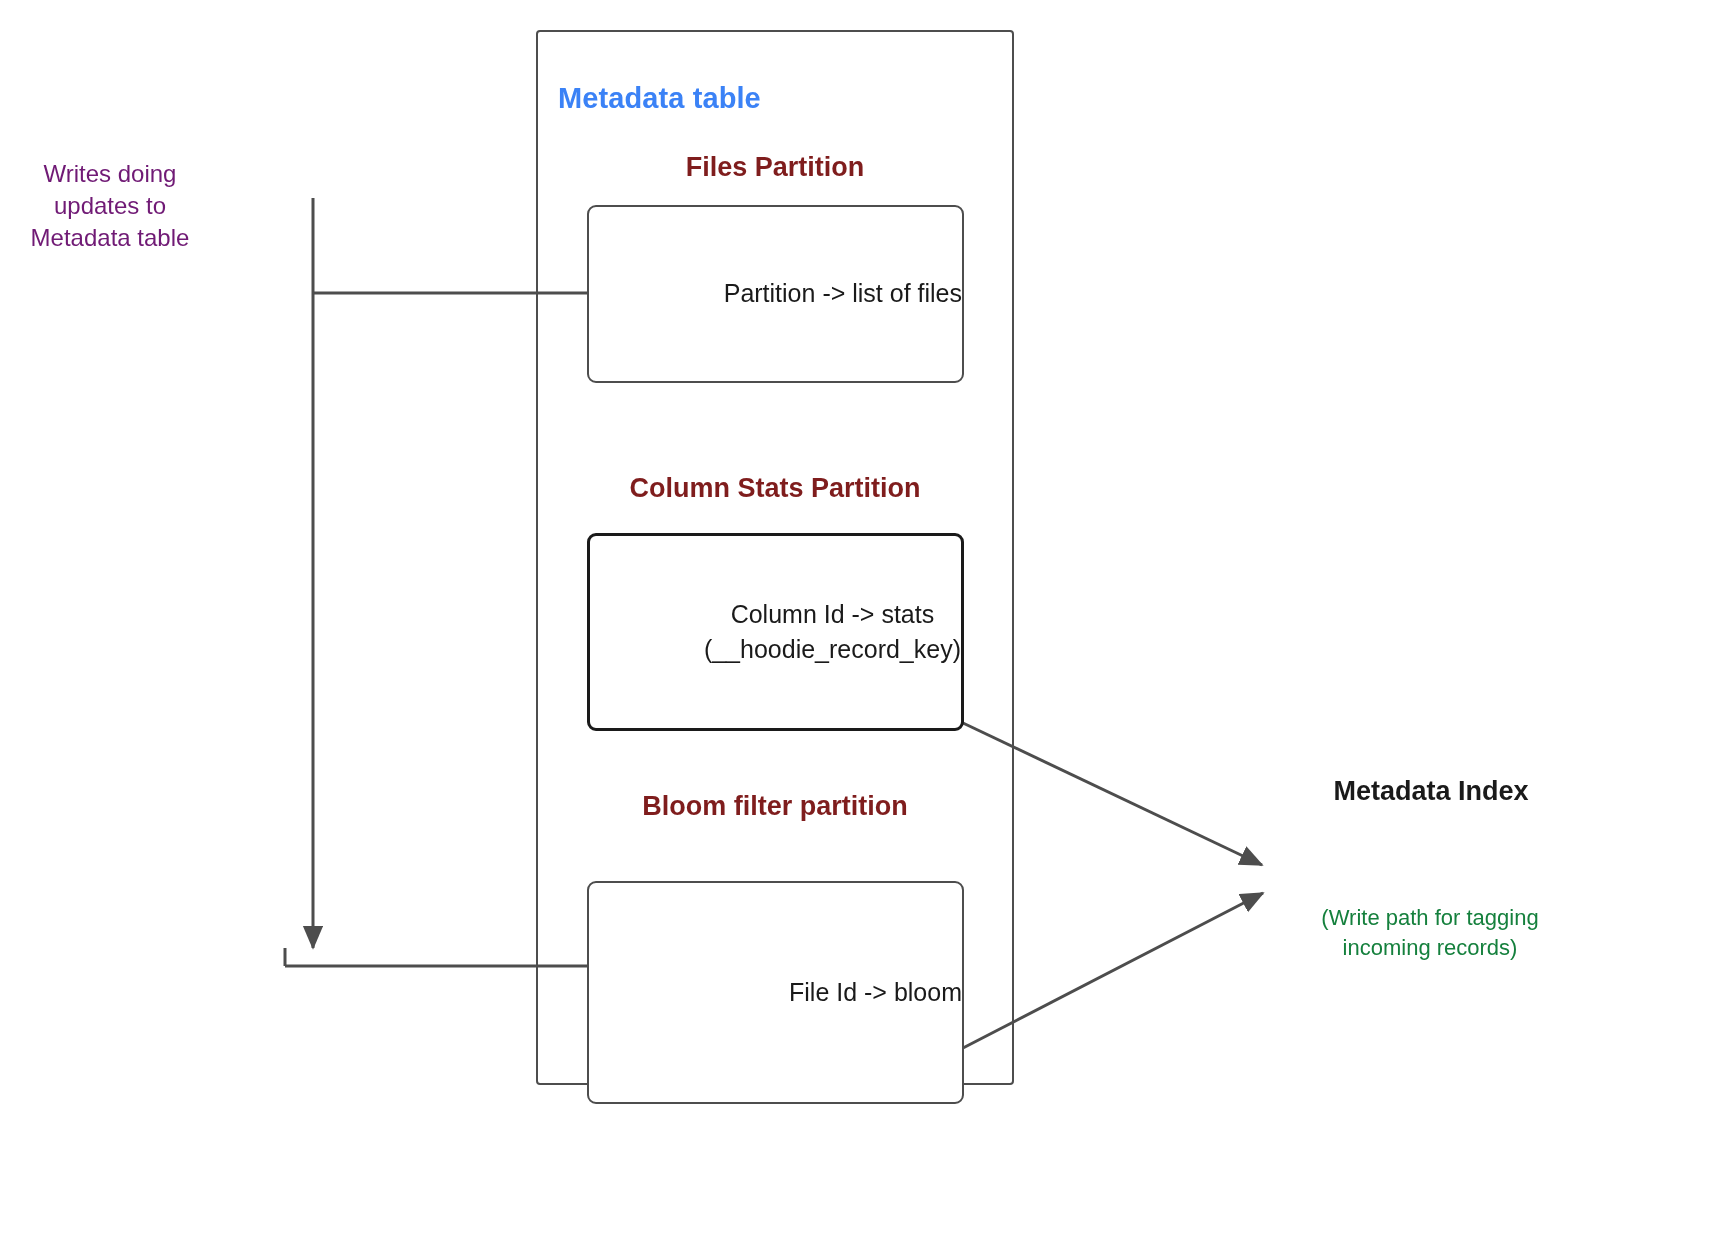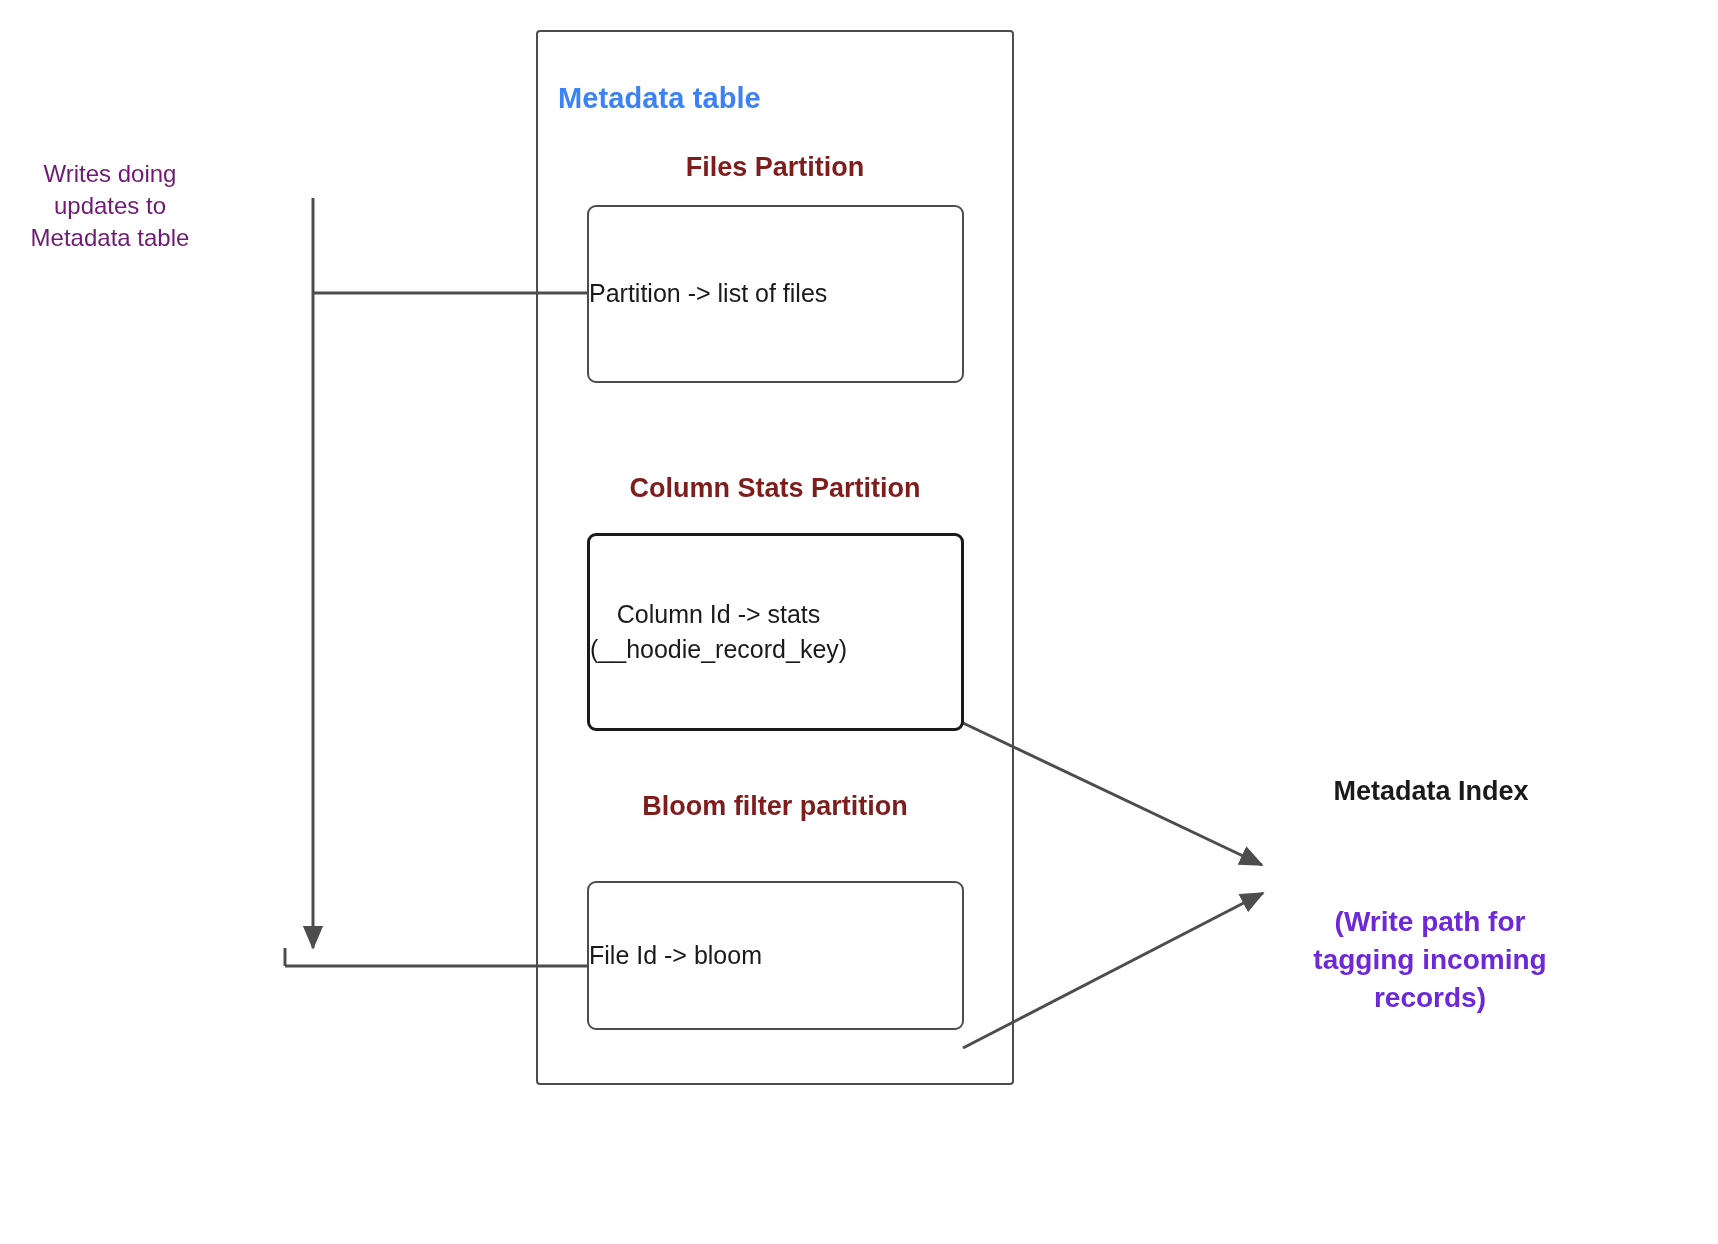--- a/index.html
+++ b/index.html
@@ -73,33 +73,34 @@
 
   
   .inner-box {
     position: absolute;
     box-sizing: border-box;
     border: 2.5px solid #4d4d4d;
     border-radius: 9px;
     background: #ffffff;
     display: flex;
     align-items: center;
-    justify-content: flex-start;
+    justify-content: flex-end;
+    padding-left: 36px;
   }
   .inner-box.strong { border: 3.5px solid #1a1a1a; }
   .inner-text {
     text-align: center;
     font-size: 25px;
     color: #1a1a1a;
     line-height: 1.42;
     white-space: pre-line;
   }
   #box-files    { left: 587px; top: 205px;  width: 377px; height: 178px; }
   #box-colstats { left: 587px; top: 533px;  width: 377px; height: 198px; }
-  #box-bloom    { left: 587px; top: 881px;  width: 377px; height: 149px; }
+  #box-bloom    { left: 587px; top: 881px;  width: 377px; height: 223px; }
 
   
   #writes-label {
     left: 10px;
     top: 158px;
     width: 200px;
     font-size: 24px;
     color: #701a75;
     line-height: 1.33;
   }
@@ -110,24 +111,23 @@
     top: 774px;
     width: 290px;
     font-size: 27px;
     font-weight: bold;
     color: #1a1a1a;
   }
   #mi-sub {
     left: 1294px;
     top: 903px;
     width: 272px;
-    font-size: 28px;
-    color: #6d28d9;
+    font-size: 22px;
+    color: #15803d;
     line-height: 1.35;
-    font-weight: bold;
   }
 </style>
 </head>
 <body>
 
 <div id="canvas">
 
   <svg id="wires" viewBox="0 0 1718 1244" width="1718" height="1244">
     <defs>
       <marker id="arrowhead" markerWidth="9" markerHeight="9" refX="7.4" refY="3.4" orient="auto" markerUnits="strokeWidth">

